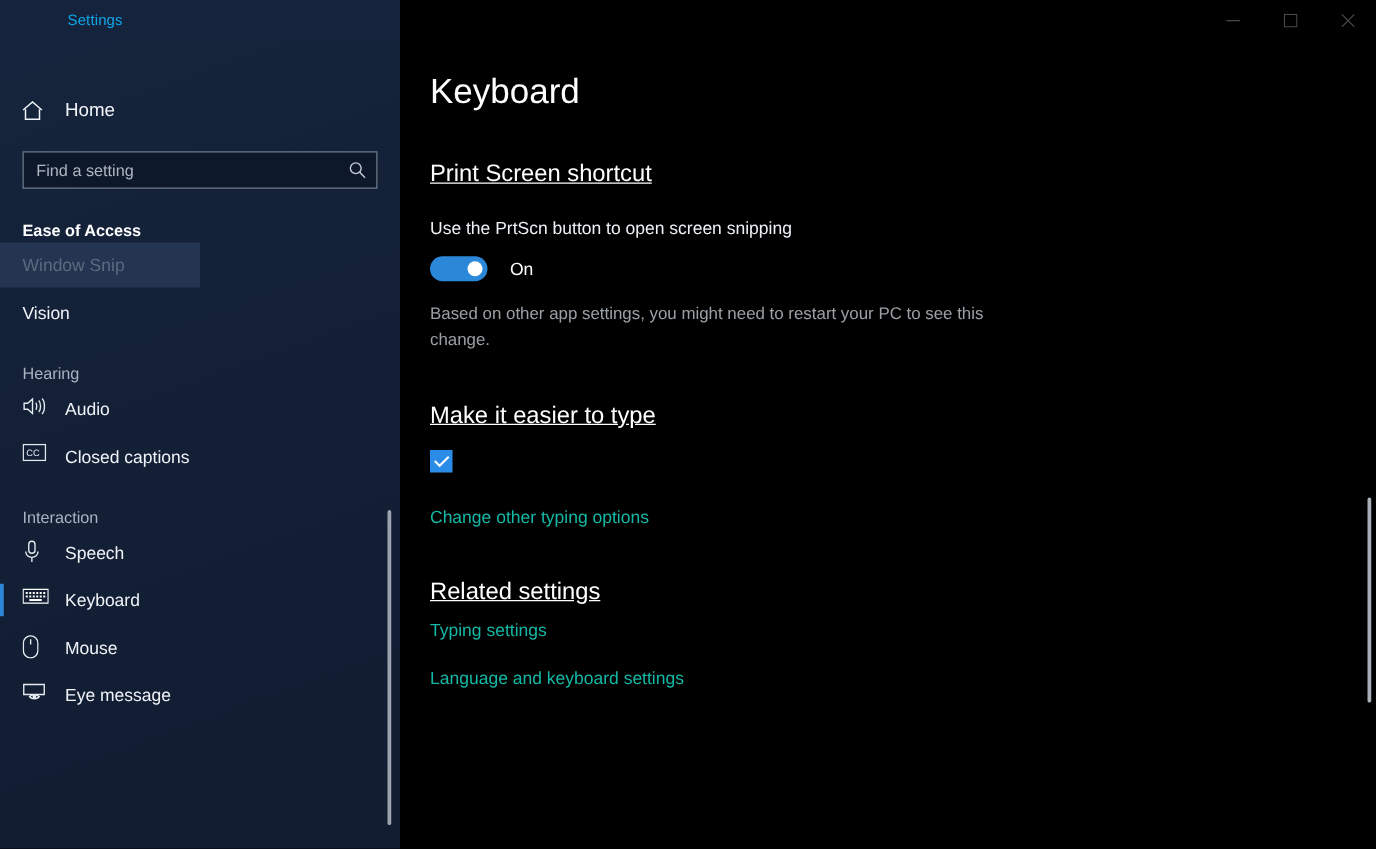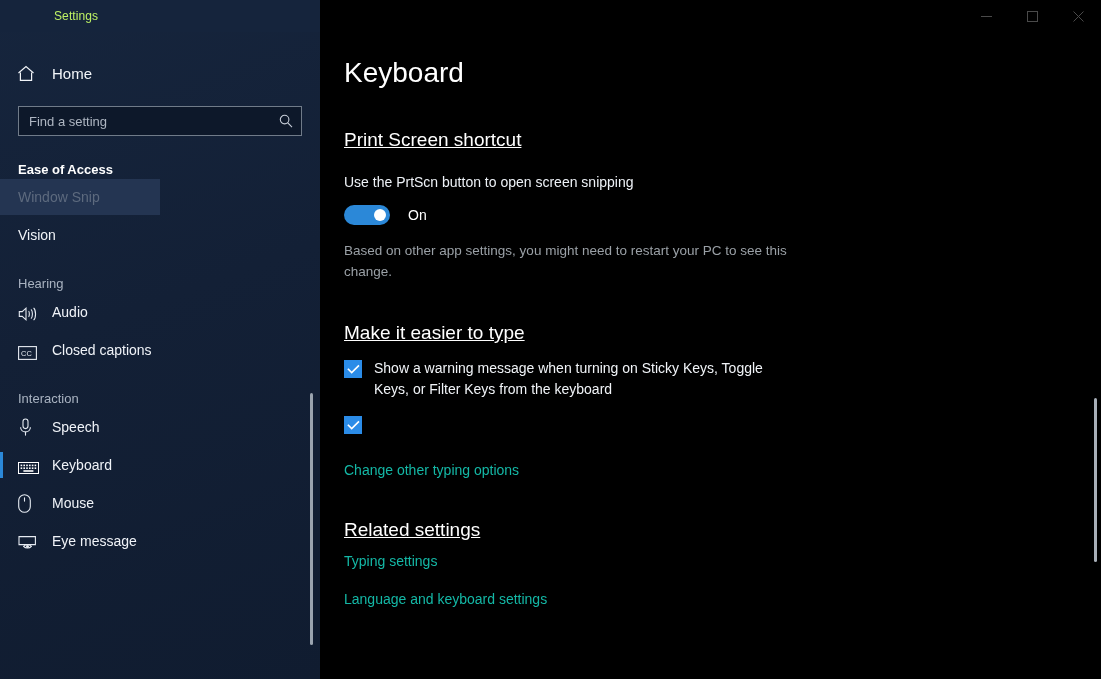--- a/index.html
+++ b/index.html
@@ -36,38 +36,38 @@
   .titlebar-right {
     flex: 1; height: 32px;
     background: #000000;
     display: flex;
     align-items: center;
     justify-content: flex-end;
     pointer-events: auto;
   }
   .app-title {
     font-size: 12px;
-    color: #bef264;
+    color: #0ea5e9;
     margin-left: 54px;
     letter-spacing: .1px;
   }
   .win-btn {
     width: 46px; height: 32px;
     display: flex; align-items: center; justify-content: center;
     color: #3a3a3a;
   }
   .win-btn svg { display: block; }
 
   
   .sidebar {
     position: absolute;
     top: 0; left: 0;
     width: 320px; height: 679px;
     background: linear-gradient(160deg, #16253d 0%, #132036 45%, #101c30 100%);
-    padding-top: 32px;
+    padding-top: 47px;
     overflow: hidden;
   }
   .sidebar-inner { position: relative; height: 647px; }
 
   .home-row {
     display: flex; align-items: center;
     height: 40px;
     margin: 21px 0 0 0;
     padding-left: 17px;
   }
@@ -111,21 +111,21 @@
   .nav-item {
     position: relative;
     display: flex;
     align-items: center;
     height: 36px;
     padding-left: 18px;
     margin-top: 2px;
   }
   .nav-item .ico {
     width: 28px; height: 20px;
-    display: flex; align-items: flex-end;
+    display: flex; align-items: flex-start;
     color: #e6ebf2;
   }
   .nav-item .lbl {
     font-size: 14px;
     color: #f0f3f8;
     margin-left: 6px;
   }
   .nav-item.hover {
     background: #243552;
     width: 160px;
@@ -418,35 +418,27 @@
       <div class="toggle">
         <div class="knob"></div>
       </div>
       <span class="toggle-label">On</span>
     </div>
 
     <div class="note">Based on other app settings, you might need to restart your PC to see this change.</div>
 
     <div class="section-head">Make it easier to type</div>
 
+
     <div class="check-row">
       <span class="checkbox">
         <svg width="13" height="11" viewBox="0 0 13 11" fill="none" stroke="#ffffff" stroke-width="1.6" stroke-linecap="square">
           <path d="M1.4 5.3L4.7 8.6L11.4 1.9"></path>
         </svg>
       </span>
-      <span class="check-text">Show a warning message when turning on Sticky Keys, Toggle Keys, or Filter Keys from the keyboard</span>
-    </div>
-
-    <div class="check-row">
-      <span class="checkbox">
-        <svg width="13" height="11" viewBox="0 0 13 11" fill="none" stroke="#ffffff" stroke-width="1.6" stroke-linecap="square">
-          <path d="M1.4 5.3L4.7 8.6L11.4 1.9"></path>
-        </svg>
-      </span>
     </div>
 
     <div class="link-change">
       <a class="link">Change other typing options</a>
     </div>
 
     <div class="section-head">Related settings</div>
 
     <div class="link-typing">
       <a class="link">Typing settings</a>

